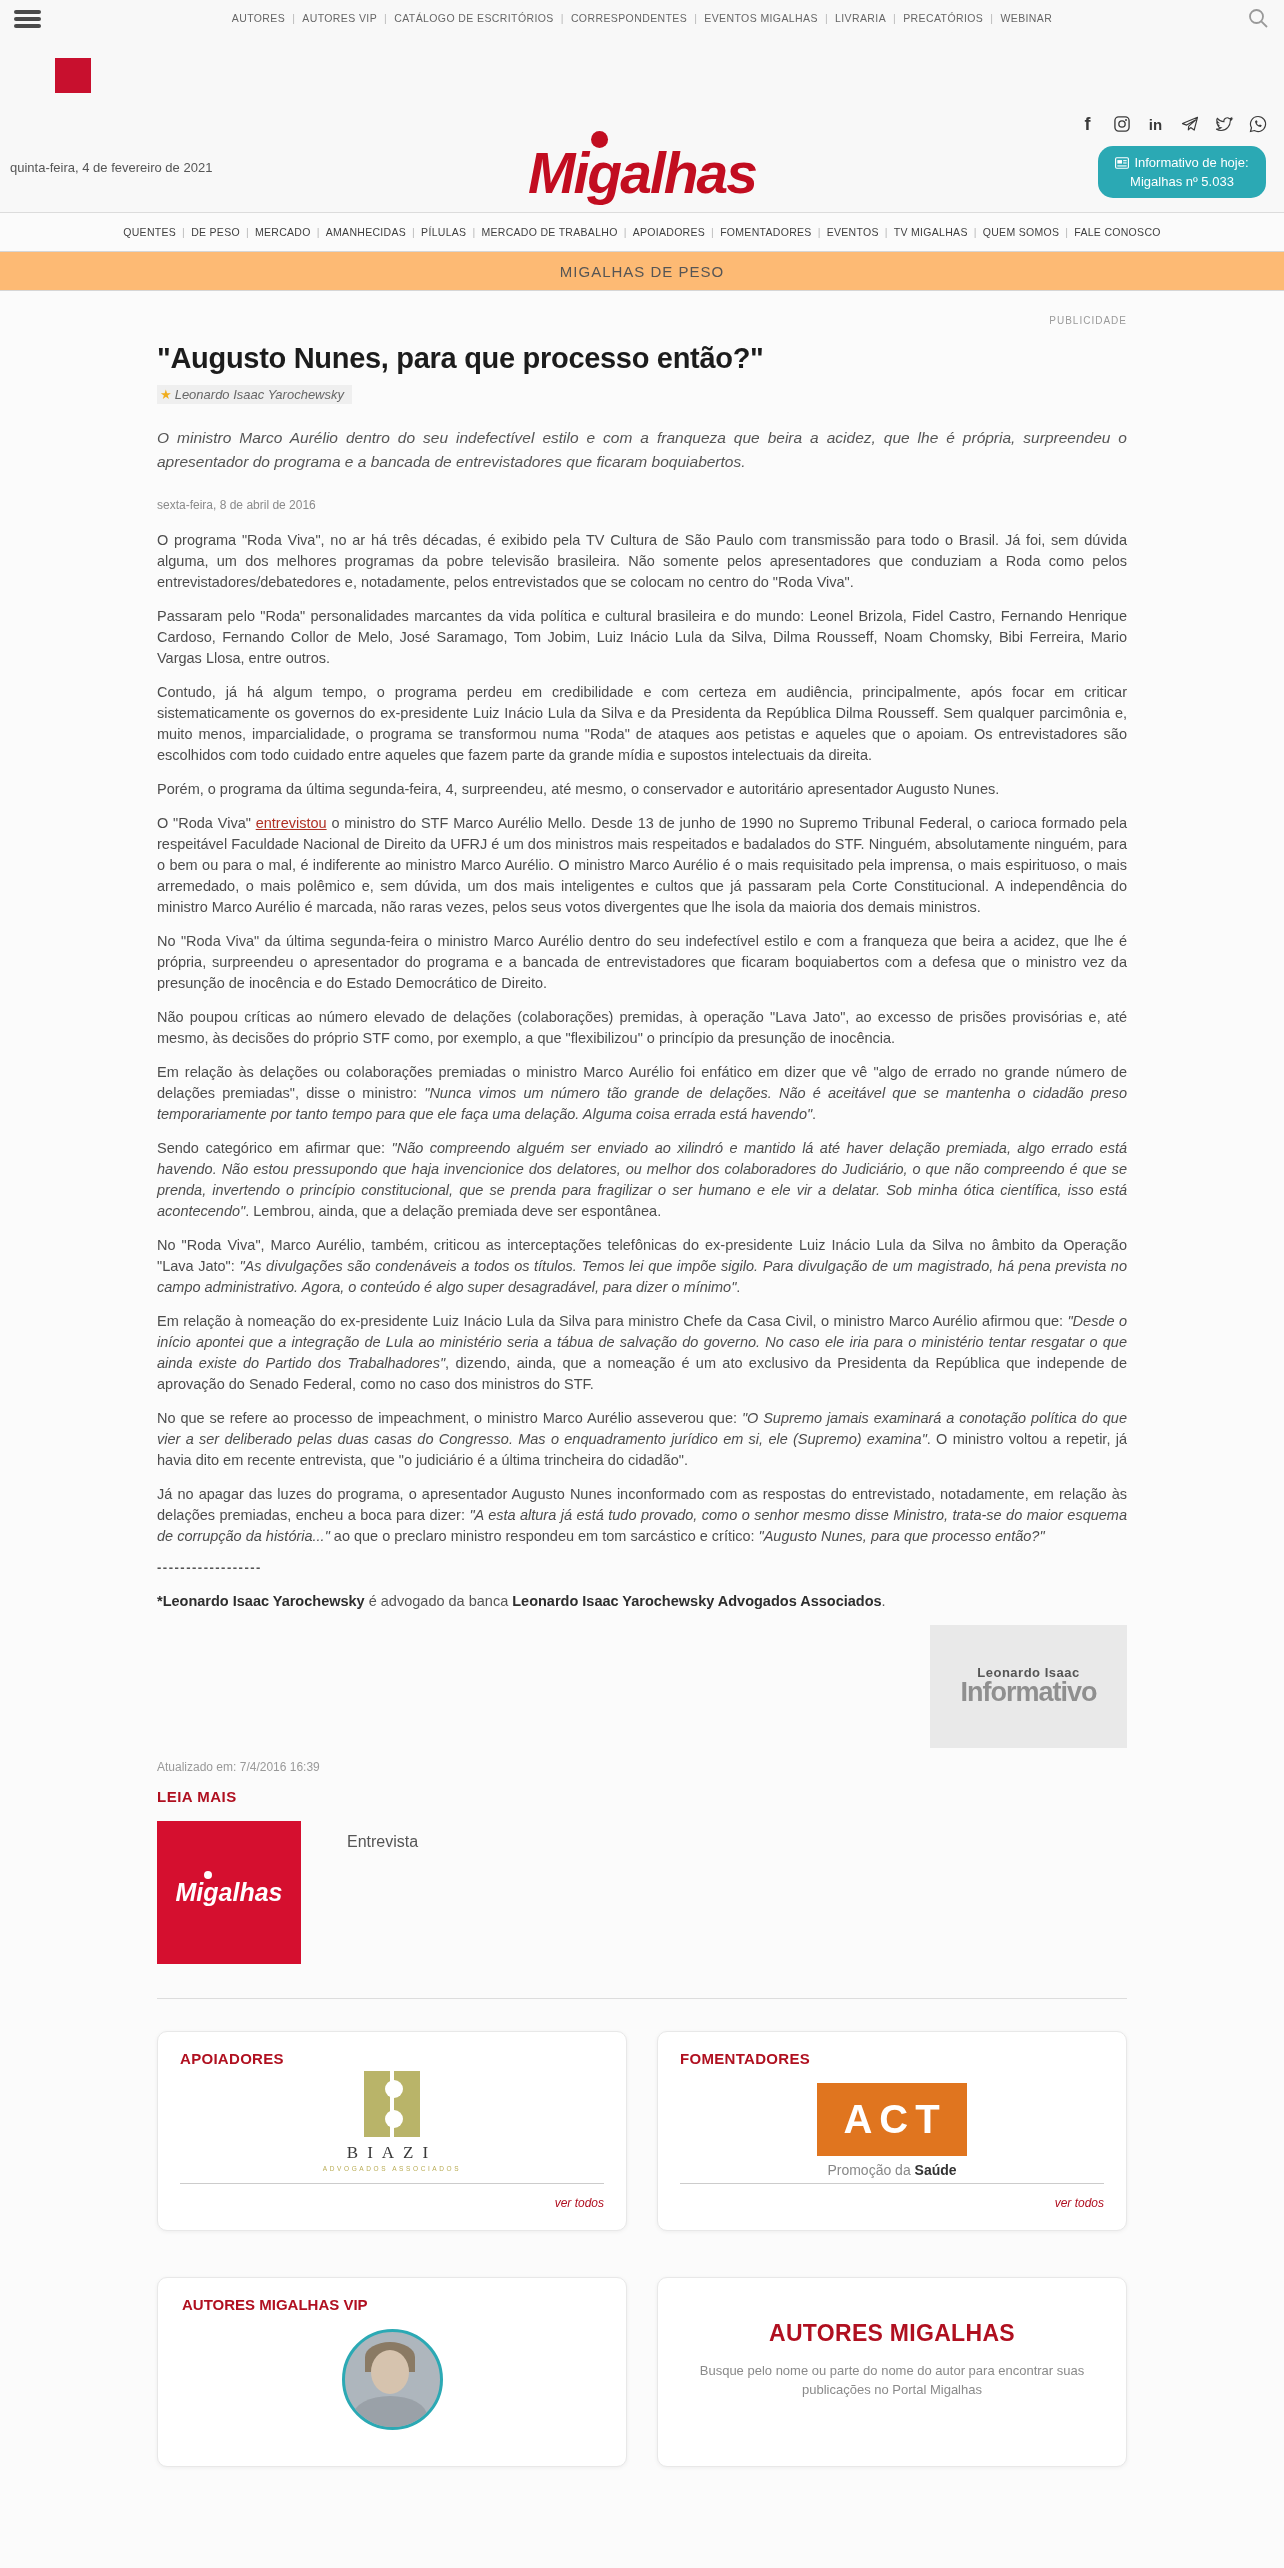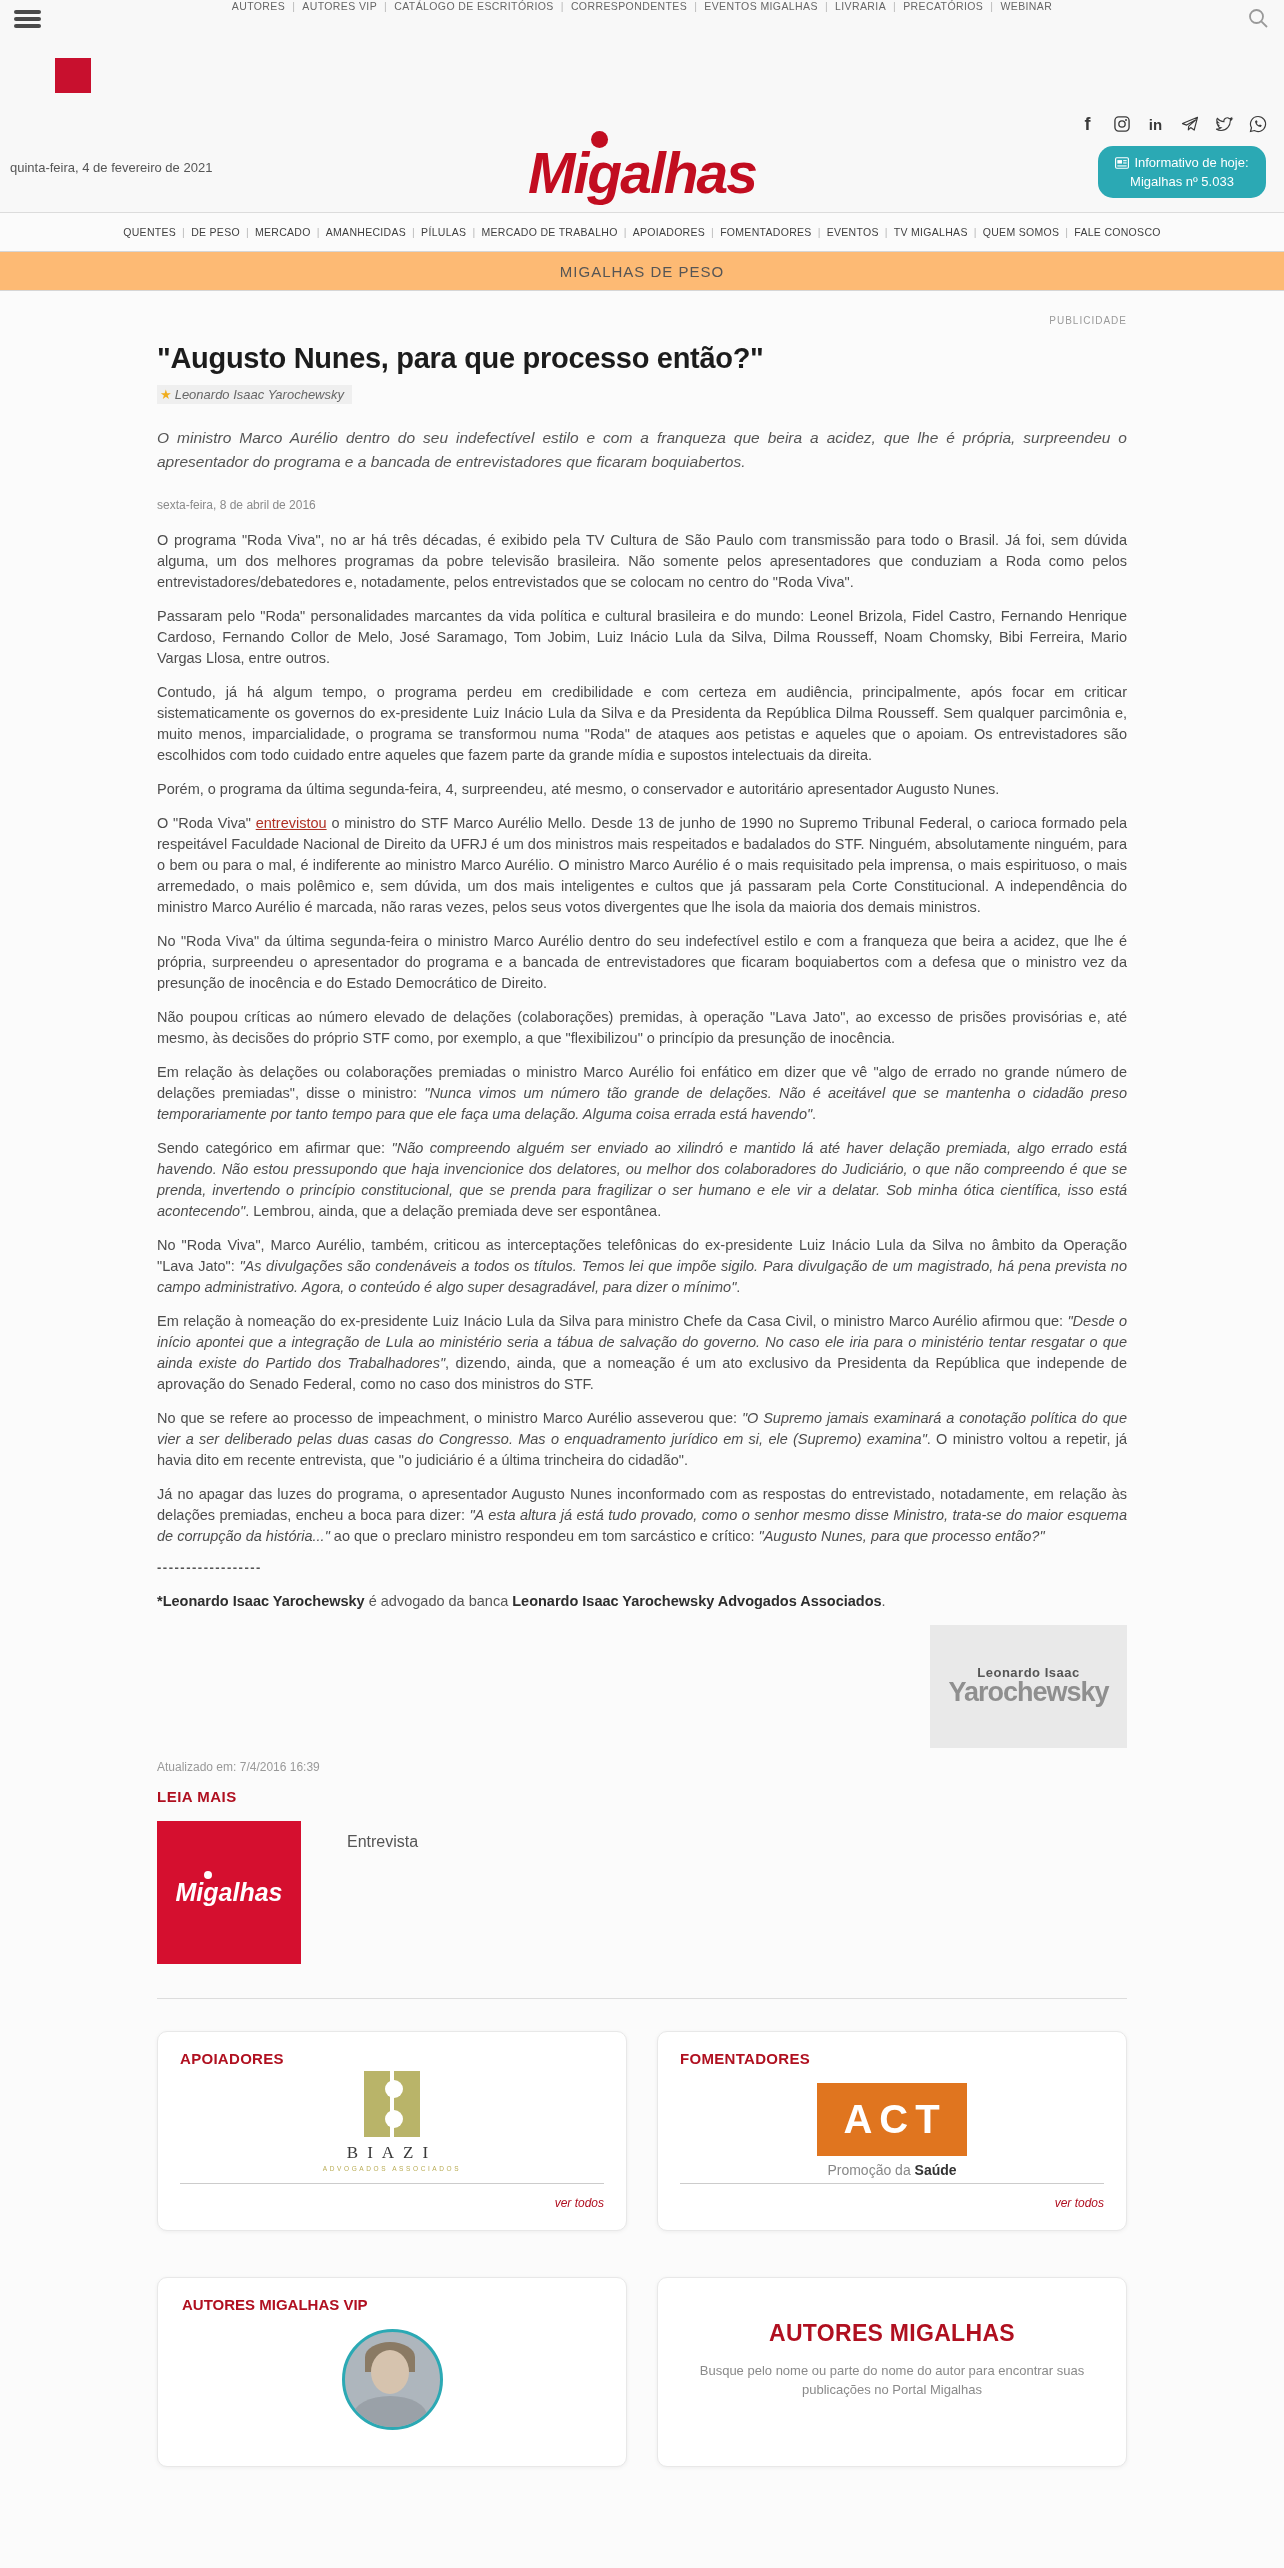--- a/index.html
+++ b/index.html
@@ -1,20 +1,20 @@
 <!DOCTYPE html>
 <html><head>
 <meta charset="utf-8">
 <style>
   html,body{margin:0;padding:0}
   body{width:1284px;height:2568px;overflow:hidden;background:#fbfbfb;
        font-family:"Liberation Sans",sans-serif;color:#4d4d4d;position:relative}
 
   
-  .topbar{height:36px;background:#f8f8f8;position:relative;display:flex;justify-content:center}
+  .topbar{height:36px;background:#f8f8f8;position:relative;display:flex;align-items:center;justify-content:center}
   .burger{position:absolute;left:14px;top:7px;width:27px;cursor:pointer}
   .burger span{display:block;height:4px;background:#4a4a4a;border-radius:2px;margin:3px 0}
   .hnav{display:flex;font-size:10.5px;color:#666;letter-spacing:.4px;white-space:nowrap}
   .hnav .item:not(:last-child)::after{content:"|";margin:0 7px;color:#b9b9b9}
   .searchbtn{position:absolute;right:14px;top:6px;width:24px;height:24px}
 
   
   .header{height:176px;background:#f8f8f8;border-bottom:1px solid #dcdcdc;position:relative}
   .red-badge{position:absolute;left:55px;top:22px;width:36px;height:35px;background:#c8102e}
   .hdate{position:absolute;left:10px;bottom:37px;font-size:13px;color:#555}
@@ -209,21 +209,21 @@
     </div>
 
   <div class="divider-dashes">------------------</div>
 
   <div class="bio">
       <p><strong>*Leonardo Isaac Yarochewsky</strong><span> é advogado da banca </span><strong>Leonardo Isaac Yarochewsky Advogados Associados</strong><span>.</span></p>
     </div>
 
   <div class="firm-box">
     <div class="firm-top">Leonardo Isaac</div>
-    <div class="firm-bottom">Yarochewsky</div>
+    <div class="firm-bottom">Informativo</div>
   </div>
 
   <div class="updated">Atualizado em: 7/4/2016 16:39</div>
 
   <div class="leia">LEIA MAIS</div>
   <div class="leia-item">
     <div class="leia-thumb">
       <span class="mini-logo"><span>Migalhas</span><span class="idot"></span></span>
     </div>
     <div class="leia-link">Entrevista</div>

